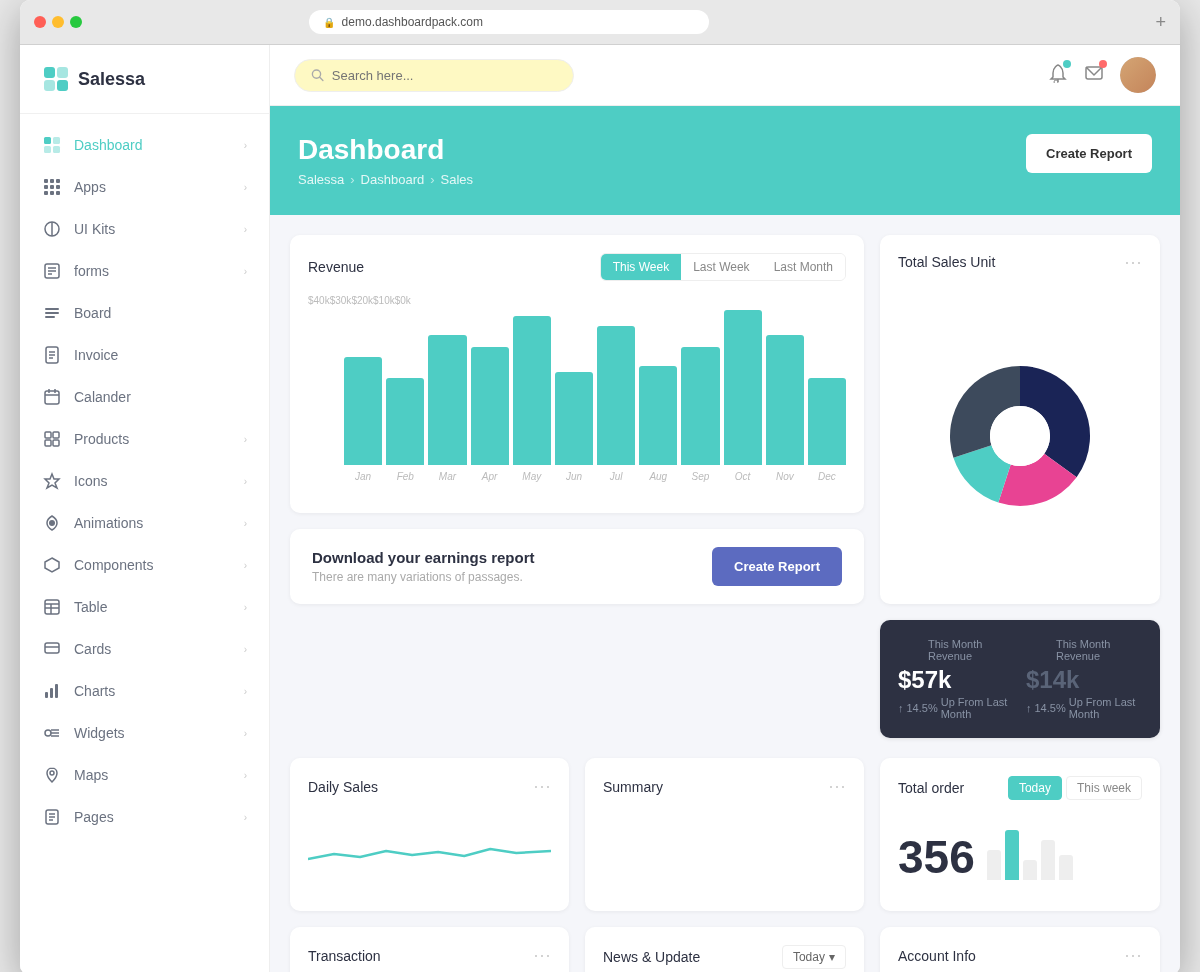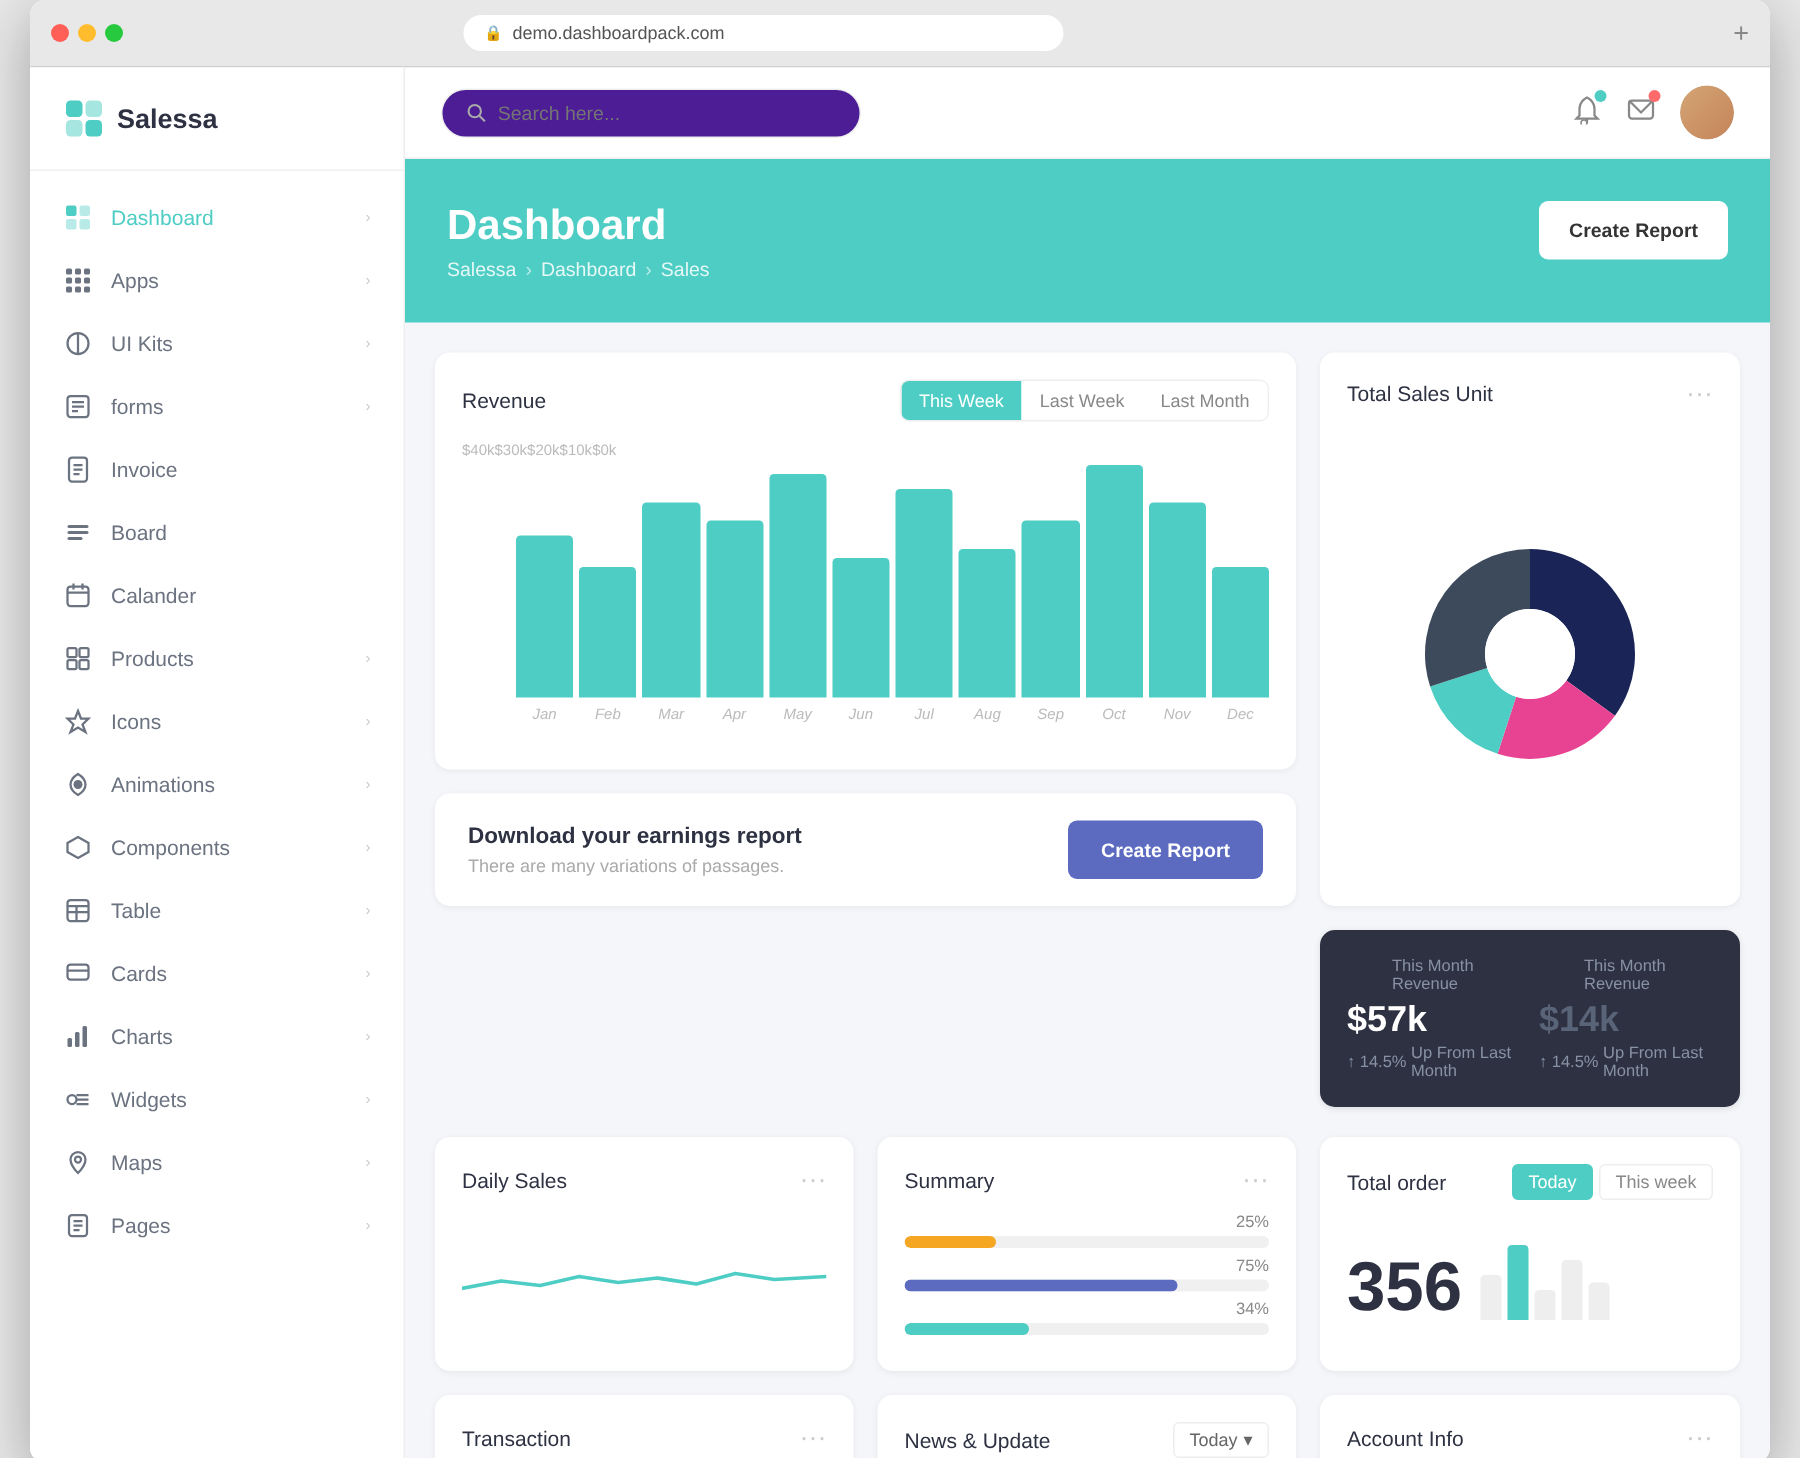--- a/index.html
+++ b/index.html
@@ -27,21 +27,21 @@
     .nav-item { display: flex; align-items: center; padding: 11px 22px; cursor: pointer; position: relative; color: #6b7280; font-size: 14px; font-weight: 500; }
     .nav-item.active { color: #4ecdc4; }
     .nav-icon { width: 20px; height: 20px; margin-right: 12px; display: flex; align-items: center; justify-content: center; flex-shrink: 0; }
     .nav-arrow { margin-left: auto; font-size: 10px; color: #ccc; }
     
     
     .main { flex: 1; display: flex; flex-direction: column; overflow: hidden; }
     
     
     .topbar { background: #fff; padding: 12px 24px; display: flex; align-items: center; border-bottom: 1px solid #eee; }
-    .search-box { background: #4c1d95; border: 1px solid #eee; border-radius: 20px; padding: 8px 16px; display: flex; align-items: center; gap: 8px; width: 280px; }
+    .search-box { background: #fef9c3; border: 1px solid #eee; border-radius: 20px; padding: 8px 16px; display: flex; align-items: center; gap: 8px; width: 280px; }
     .search-input { background: none; border: none; outline: none; font-size: 13px; color: #888; width: 100%; }
     .topbar-right { margin-left: auto; display: flex; align-items: center; gap: 16px; }
     .topbar-icon { position: relative; cursor: pointer; }
     .topbar-icon svg { width: 20px; height: 20px; fill: #888; }
     .badge { position: absolute; top: -3px; right: -3px; width: 8px; height: 8px; background: #4ecdc4; border-radius: 50%; }
     .badge-mail { background: #ff6b6b; }
     .avatar { width: 36px; height: 36px; border-radius: 50%; background: #ddd; overflow: hidden; display: flex; align-items: center; justify-content: center; cursor: pointer; }
     .avatar-img { width: 36px; height: 36px; border-radius: 50%; background: linear-gradient(135deg, #d4a574, #c4845a); }
     
     
@@ -219,38 +219,38 @@
                 <line x1="5" y1="12" x2="9" y2="12" stroke="#6b7280" stroke-width="1.5"></line>
               </svg>
           </span>
           <span>forms</span>
           <span class="nav-arrow">›</span>
         </div>
 
         <div class="nav-item">
           <span class="nav-icon">
             <svg width="18" height="18" viewBox="0 0 18 18" fill="none">
+                <rect x="2" y="4" width="14" height="2" rx="1" fill="#6b7280"></rect>
+                <rect x="2" y="8" width="14" height="2" rx="1" fill="#6b7280"></rect>
+                <rect x="2" y="12" width="10" height="2" rx="1" fill="#6b7280"></rect>
+              </svg>
+          </span>
+          <span>Board</span>
+        </div>
+
+        <div class="nav-item">
+          <span class="nav-icon">
+            <svg width="18" height="18" viewBox="0 0 18 18" fill="none">
                 <rect x="3" y="1" width="12" height="16" rx="2" stroke="#6b7280" stroke-width="1.5" fill="none"></rect>
                 <line x1="6" y1="6" x2="12" y2="6" stroke="#6b7280" stroke-width="1.5"></line>
                 <line x1="6" y1="9" x2="12" y2="9" stroke="#6b7280" stroke-width="1.5"></line>
                 <line x1="6" y1="12" x2="10" y2="12" stroke="#6b7280" stroke-width="1.5"></line>
               </svg>
           </span>
           <span>Invoice</span>
-        </div>
-
-        <div class="nav-item">
-          <span class="nav-icon">
-            <svg width="18" height="18" viewBox="0 0 18 18" fill="none">
-                <rect x="2" y="4" width="14" height="2" rx="1" fill="#6b7280"></rect>
-                <rect x="2" y="8" width="14" height="2" rx="1" fill="#6b7280"></rect>
-                <rect x="2" y="12" width="10" height="2" rx="1" fill="#6b7280"></rect>
-              </svg>
-          </span>
-          <span>Board</span>
         </div>
 
         <div class="nav-item">
           <span class="nav-icon">
             <svg width="18" height="18" viewBox="0 0 18 18" fill="none">
                 <rect x="2" y="3" width="14" height="13" rx="2" stroke="#6b7280" stroke-width="1.5" fill="none"></rect>
                 <line x1="2" y1="7" x2="16" y2="7" stroke="#6b7280" stroke-width="1.5"></line>
                 <line x1="6" y1="1" x2="6" y2="5" stroke="#6b7280" stroke-width="1.5"></line>
                 <line x1="12" y1="1" x2="12" y2="5" stroke="#6b7280" stroke-width="1.5"></line>
               </svg>
@@ -531,46 +531,20 @@
             <svg class="line-svg" viewBox="0 0 280 80" preserveAspectRatio="none">
               <polyline points="0,50 30,45 60,48 90,42 120,46 150,43 180,47 210,40 240,44 280,42" fill="none" stroke="#4ecdc4" stroke-width="2.5" stroke-linejoin="round"></polyline>
             </svg>
           </div>
 
           <div class="card">
             <div class="section-header">
               <span class="card-title">Summary</span>
               <span class="dots-menu">···</span>
             </div>
-            <div>
-              <div class="summary-bar">
-                <div class="summary-bar-label">
-                    <span>25%</span>
-                  </div>
-                <div class="bar-track">
-                    <div class="bar-fill" style="width:25%;background:#f5a623;"></div>
-                  </div>
-              </div>
-              <div class="summary-bar">
-                <div class="summary-bar-label">
-                    <span>75%</span>
-                  </div>
-                <div class="bar-track">
-                    <div class="bar-fill" style="width:75%;background:#5c6bc0;"></div>
-                  </div>
-              </div>
-              <div class="summary-bar">
-                <div class="summary-bar-label">
-                    <span>34%</span>
-                  </div>
-                <div class="bar-track">
-                    <div class="bar-fill" style="width:34%;background:#4ecdc4;"></div>
-                  </div>
-              </div>
-            </div>
           </div>
 
           <div class="card total-order-card">
             <div class="order-header">
               <span class="card-title">Total order</span>
               <div class="order-tabs">
                 <button class="order-tab active">Today</button>
                 <button class="order-tab">This week</button>
               </div>
             </div>

